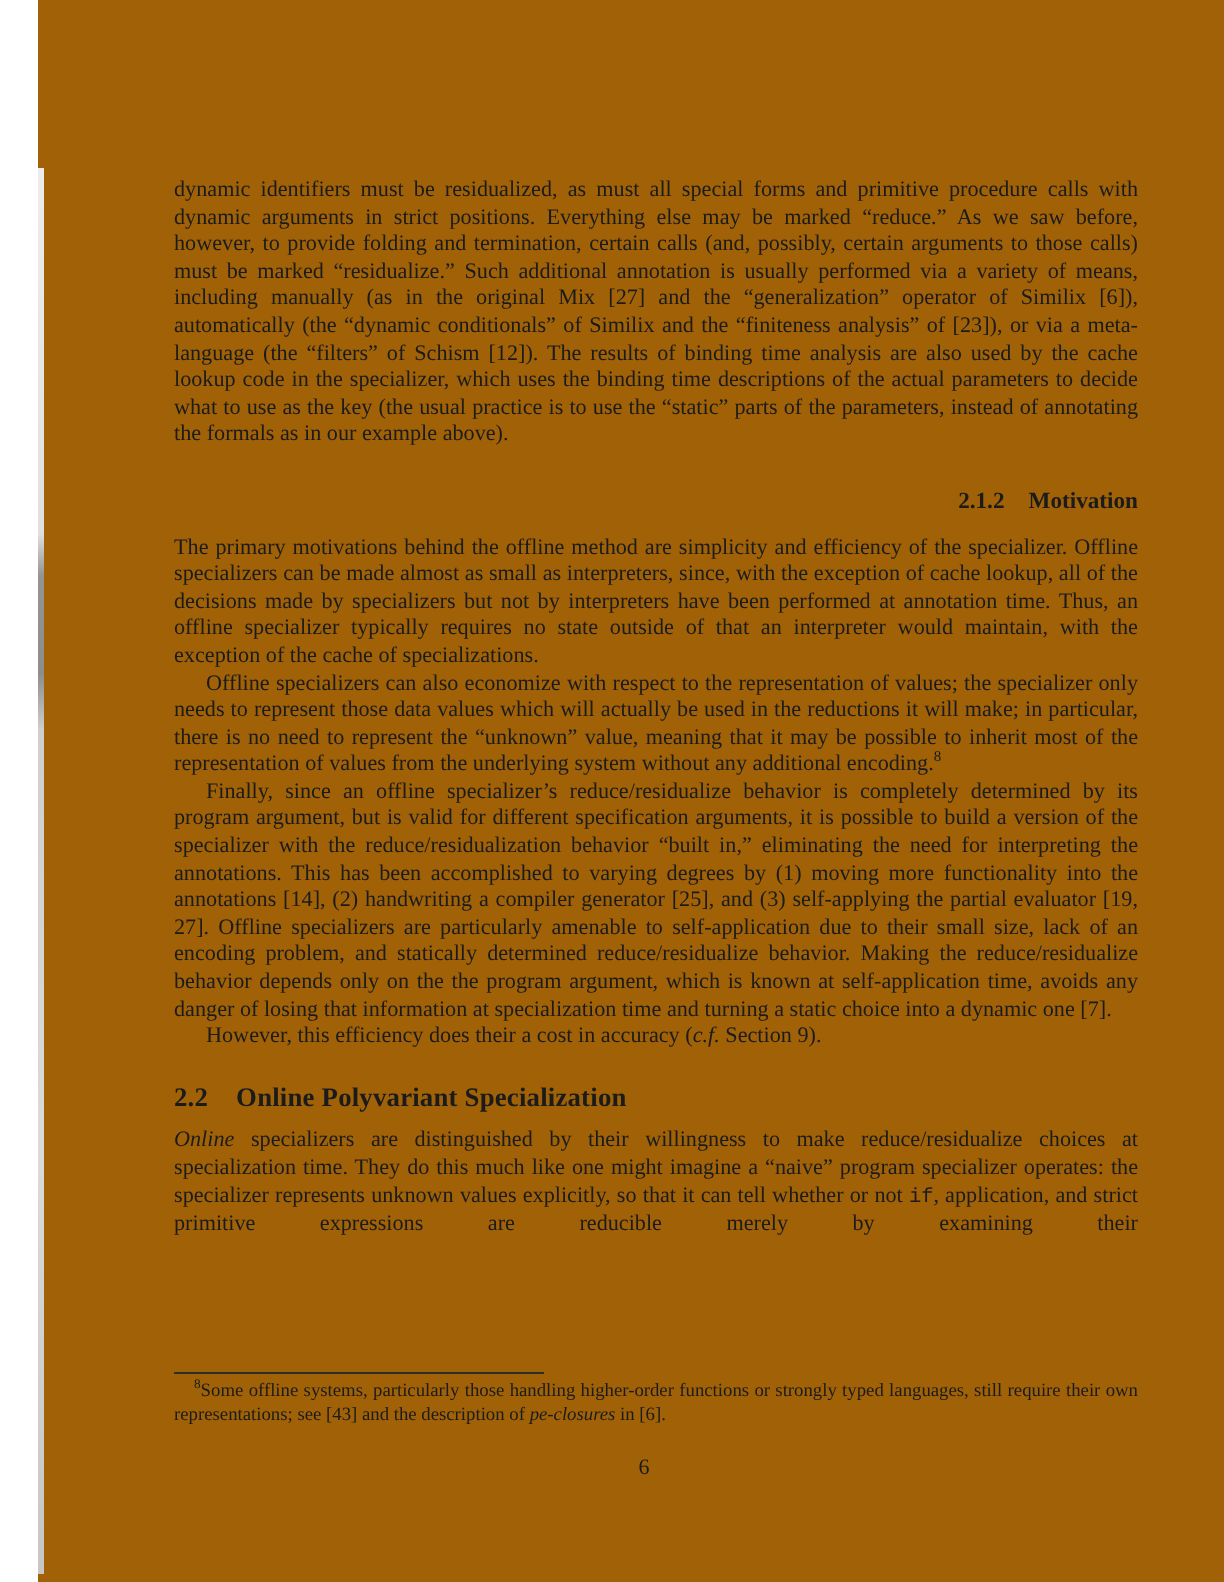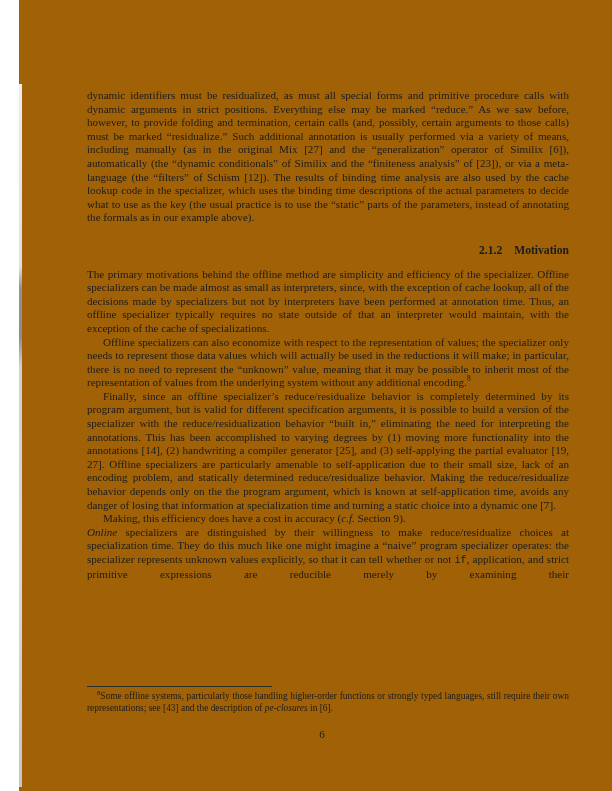--- a/index.html
+++ b/index.html
@@ -75,22 +75,25 @@
     <h3 class="subsection">
       <span class="sec-num">2.1.2</span><span>Motivation</span>
     </h3>
 
     <p>The primary motivations behind the offline method are simplicity and efficiency of the specializer.  Offline specializers can be made almost as small as interpreters, since, with the exception of cache lookup, all of the decisions made by specializers but not by interpreters have been performed at annotation time.  Thus, an offline specializer typically requires no state outside of that an interpreter would maintain, with the exception of the cache of specializations.</p>
 
     <p class="indent"><span>Offline specializers can also economize with respect to the representation of values; the specializer only needs to represent those data values which will actually be used in the reductions it will make; in particular, there is no need to represent the “unknown” value, meaning that it may be possible to inherit most of the representation of values from the underlying system without any additional encoding.</span><sup class="fnref">8</sup></p>
 
     <p class="indent">Finally, since an offline specializer’s reduce/residualize behavior is completely determined by its program argument, but is valid for different specification arguments, it is possible to build a version of the specializer with the reduce/residualization behavior “built in,” eliminating the need for interpreting the annotations.  This has been accomplished to varying degrees by (1) moving more functionality into the annotations [14], (2) handwriting a compiler generator [25], and (3) self-applying the partial evaluator [19, 27].  Offline specializers are particularly amenable to self-application due to their small size, lack of an encoding problem, and statically determined reduce/residualize behavior.  Making the reduce/residualize behavior depends only on the the program argument, which is known at self-application time, avoids any danger of losing that information at specialization time and turning a static choice into a dynamic one [7].</p>
 
-    <p class="indent"><span>Making, this efficiency does have a cost in accuracy (</span><span class="it">c.f.</span><span> Section 9).</span></p>
+    <p class="indent"><span>However, this efficiency does their a cost in accuracy (</span><span class="it">c.f.</span><span> Section 9).</span></p>
 
+    <h2 class="section">
+      <span class="sec-num">2.2</span><span>Online Polyvariant Specialization</span>
+    </h2>
 
 
     <p class="justify-last"><span class="it">Online</span><span> specializers are distinguished by their willingness to make reduce/residualize choices at specialization time.  They do this much like one might imagine a “naive” program specializer operates:  the specializer represents unknown values explicitly, so that it can tell whether or not </span><span class="kw">if</span><span>, application, and strict primitive expressions are reducible merely by examining their</span></p>
 
   </div>
 
   <div class="footnote-block">
     <div class="footnote-rule"></div>
     <p class="footnote-text"><sup>8</sup><span>Some offline systems, particularly those handling higher-order functions or strongly typed languages, still require their own representations; see [43] and the description of </span><span class="it">pe-closures</span><span> in [6].</span></p>
   </div>

